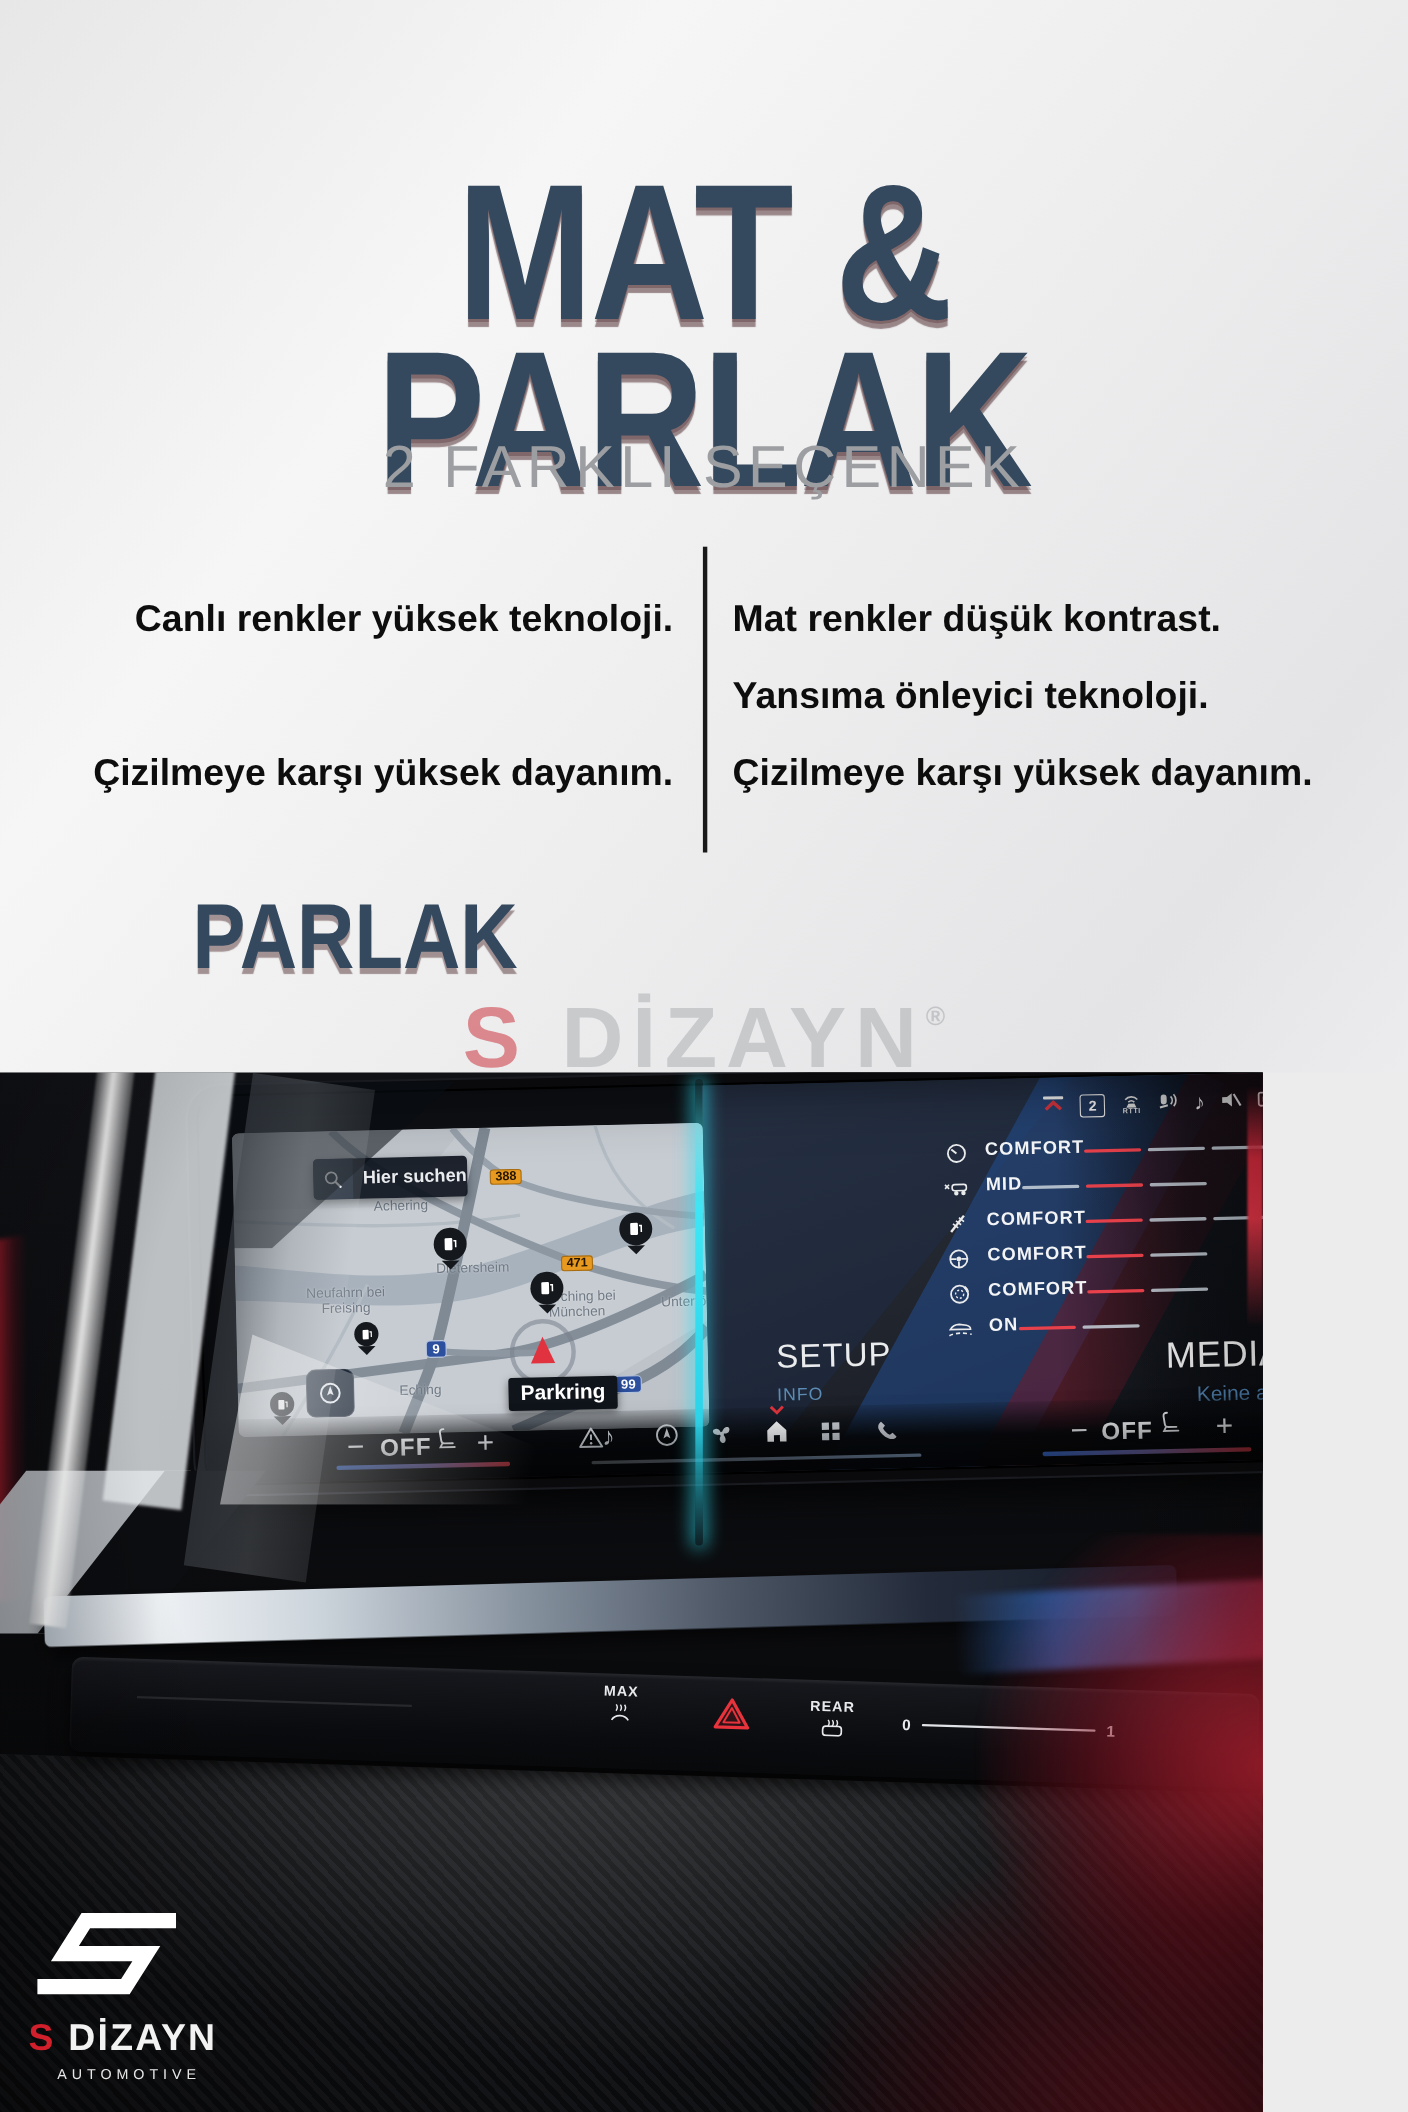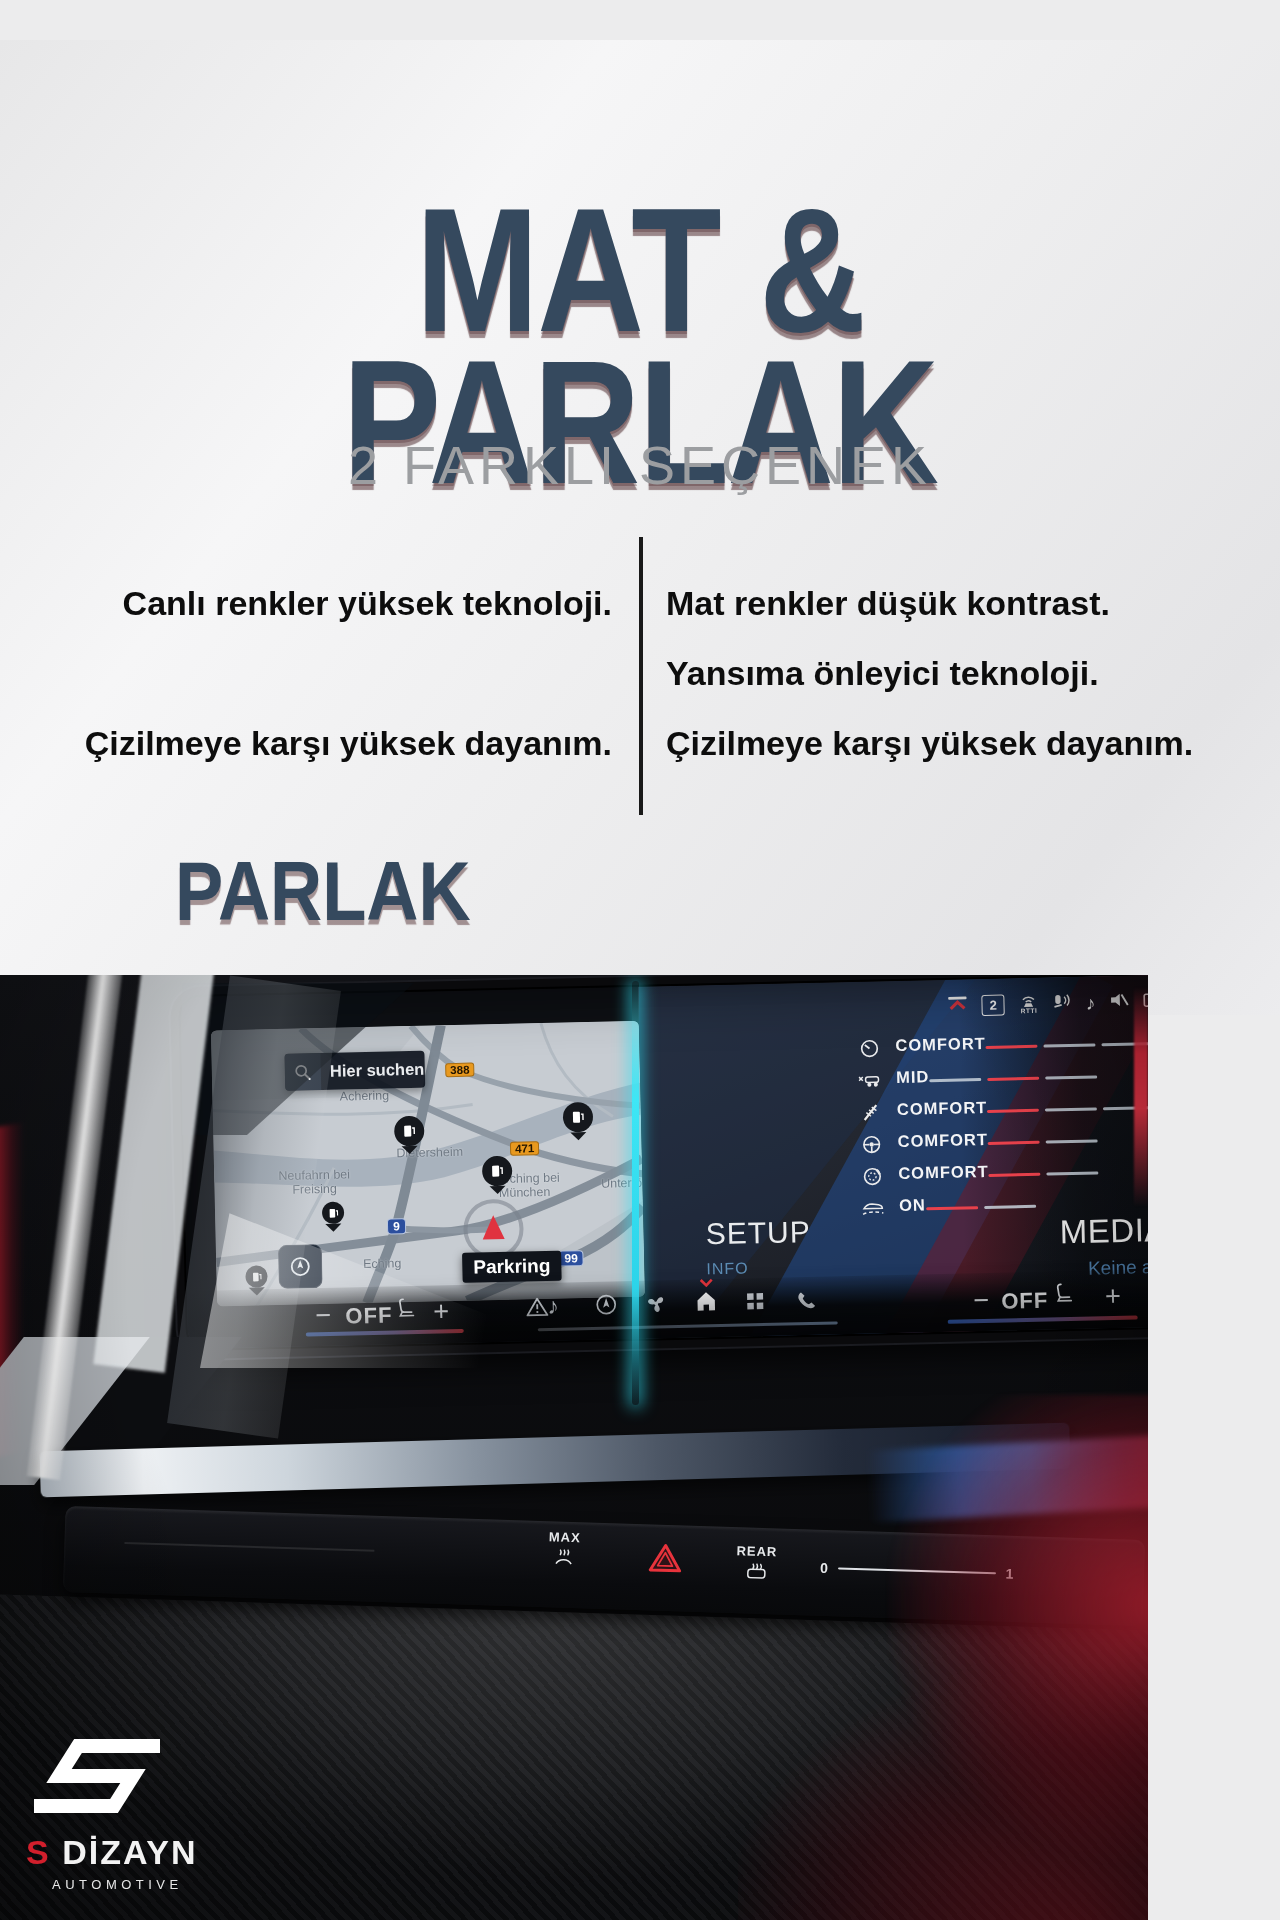--- a/index.html
+++ b/index.html
@@ -2,21 +2,21 @@
 <html><head>
 <meta charset="utf-8">
 <title>MAT &amp; PARLAK</title>
 <style>
   html,body{margin:0;padding:0;background:#2a2a2c;}
   .poster{position:relative;width:1280px;height:1920px;overflow:hidden;
     font-family:"Liberation Sans",sans-serif;background:#ececed;margin:0 auto;}
 
   
   .top{position:absolute;left:0;top:0;width:1280px;height:975px;
-    background:linear-gradient(128deg,#e7e7e8 0%,#f6f6f7 30%,#eeeeef 55%,#e4e4e6 85%,#ececee 100%);margin-top:40px;}
+    background:linear-gradient(128deg,#e7e7e8 0%,#f6f6f7 30%,#eeeeef 55%,#e4e4e6 85%,#ececee 100%);}
   .title{position:absolute;left:0;top:36px;width:100%;text-align:center;
     font-weight:900;font-size:176px;line-height:152px;letter-spacing:-2px;color:#35495e;
     text-shadow:0 7px 1px rgba(66,28,32,.5),0 3px 0 rgba(66,28,32,.3);}
   .title .tline{display:block;transform:scaleX(.84);transform-origin:50% 50%;}
   .subtitle{position:absolute;left:0;top:394px;width:100%;text-align:center;
     font-weight:400;font-size:54px;letter-spacing:5px;color:#9c9ea1;}
   .feat{position:absolute;font-weight:700;font-size:34px;line-height:40px;color:#0d0d0d;white-space:nowrap;}
   .feat.l{right:668px;text-align:right;}
   .feat.r{left:666px;text-align:left;}
   .fdivider{position:absolute;left:639px;top:497px;width:4px;height:278px;background:#191919;}
@@ -201,20 +201,21 @@
     <div class="feat l" style="top:543px">Canlı renkler yüksek teknoloji.</div>
     <div class="feat l" style="top:683px">Çizilmeye karşı yüksek dayanım.</div>
     <div class="fdivider"></div>
     <div class="feat r" style="top:543px">Mat renkler düşük kontrast.</div>
     <div class="feat r" style="top:613px">Yansıma önleyici teknoloji.</div>
     <div class="feat r" style="top:683px">Çizilmeye karşı yüksek dayanım.</div>
 
     <div class="optlabel pl"><span>PARLAK</span></div>
   </section>
 
+  <div class="watermark"><span class="wm-s">S</span><span class="wm-n"> DİZAYN</span><span class="wm-r">®</span></div>
 
   <section class="photo">
 
     <div class="red-left"></div>
     <div class="bandA"></div>
     <div class="bandB"></div>
 
     <div class="screen">
 
       <div class="map">

